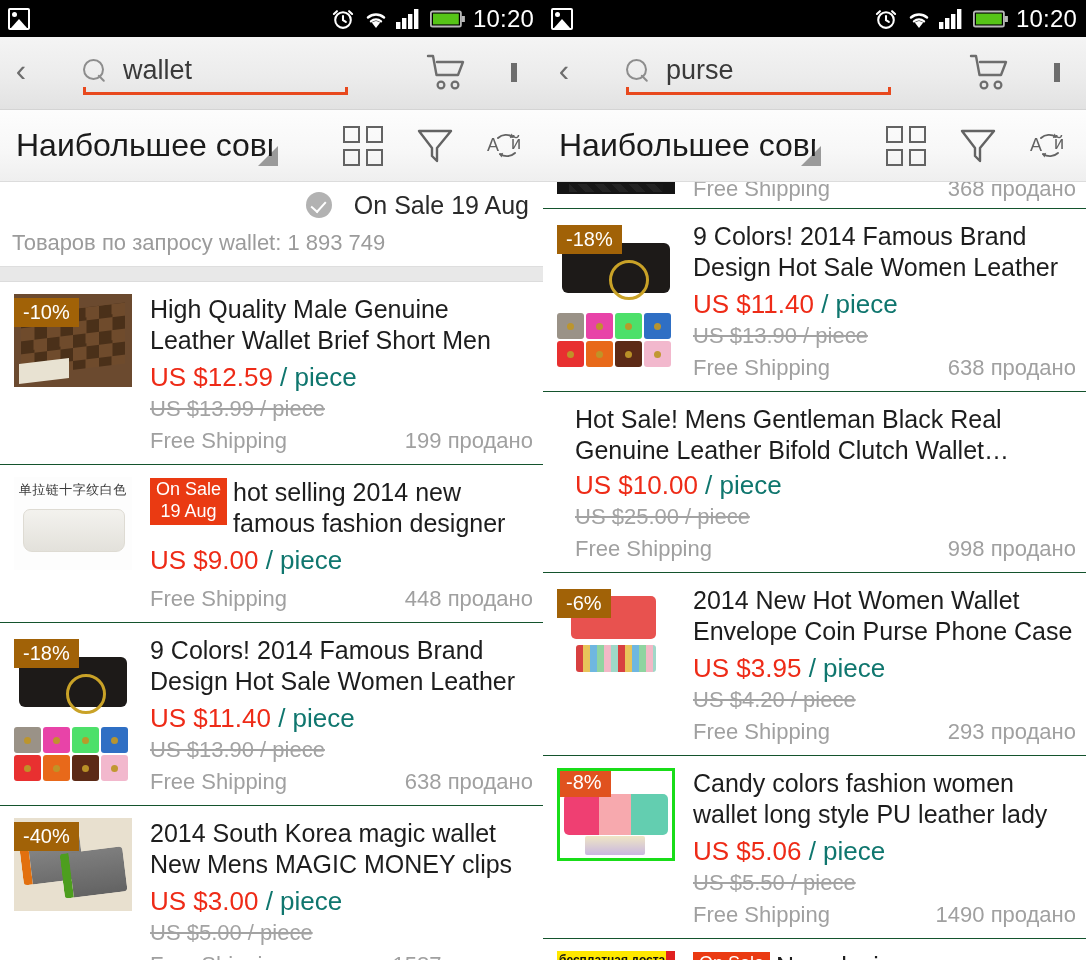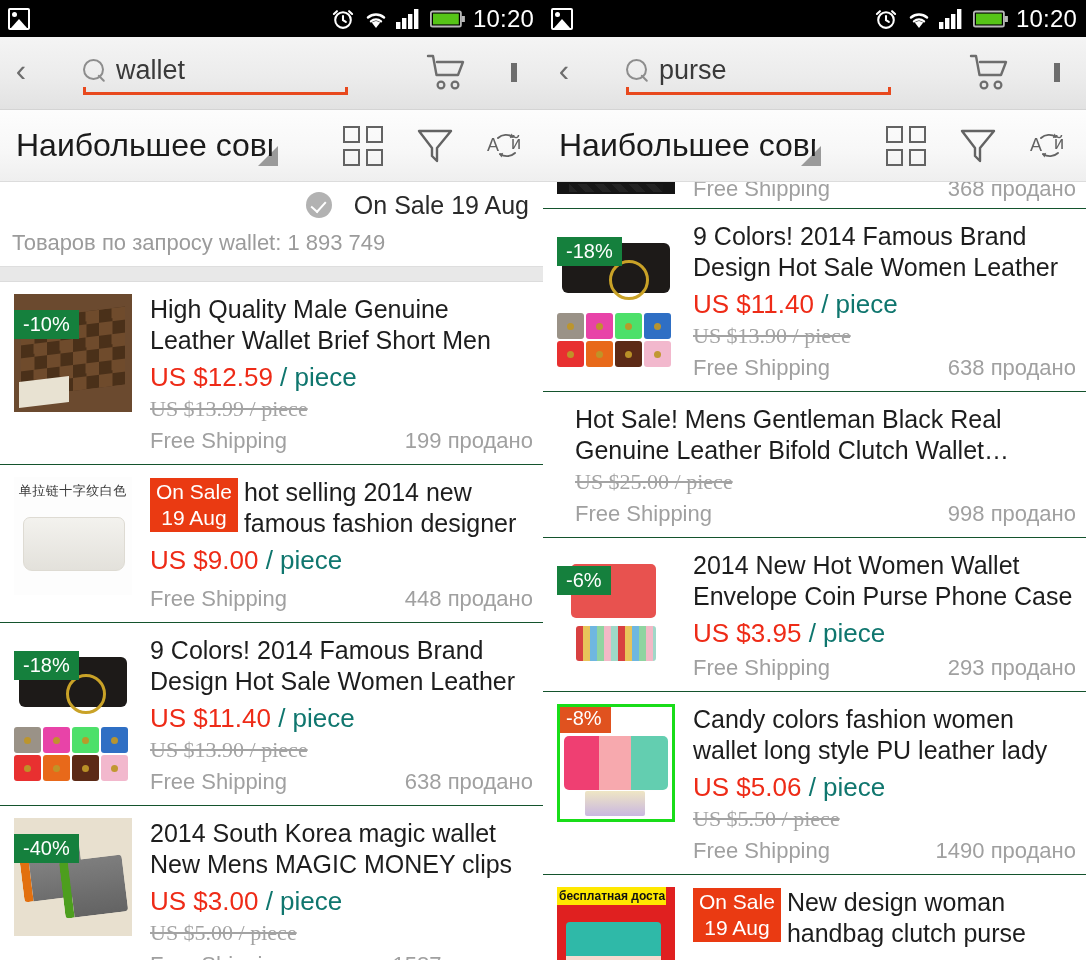--- a/index.html
+++ b/index.html
@@ -39,21 +39,21 @@
     height: 73px; position: relative;
     background: linear-gradient(to bottom, #f4f4f4 0%, #ececec 55%, #e2e2e2 100%);
     border-bottom: 1px solid #d4d4d4;
     display: flex; align-items: center;
   }
   .back-chevron {
     width: 42px; text-align: center; font-size: 31px; color: #6d6d6d;
     line-height: 1; padding-bottom: 5px; cursor: pointer;
   }
   .searchwrap { position: relative; width: 300px; height: 52px; margin-left: 14px; }
-  .searchrow { display: flex; align-items: center; height: 46px; gap: 11px; padding-left: 27px; }
+  .searchrow { display: flex; align-items: center; height: 46px; gap: 18px; padding-left: 27px; }
   .mag { width: 22px; height: 22px; position: relative; flex: none; }
   .mag::before {
     content: ""; position: absolute; left: 0; top: 0; width: 17px; height: 17px;
     border: 2.4px solid #8d8d8d; border-radius: 50%;
   }
   .mag::after {
     content: ""; position: absolute; left: 15px; top: 15px; width: 9px; height: 2.4px;
     background: #8d8d8d; transform: rotate(45deg); transform-origin: left center; border-radius: 2px;
   }
   .searchtext { font-size: 27px; color: #3a3a3a; }
@@ -107,48 +107,48 @@
   }
   .onsale-text { font-size: 25px; color: #2a2a2a; }
   .count-row { padding: 6px 0 10px 12px; font-size: 22px; color: #9b9b9b; }
   .gray-band { height: 16px; background: #e8e8e8; border-top: 1px solid #dedede; border-bottom: 1px solid #dcdcdc; }
 
   
   .list { background: #fff; }
   .item { display: flex; padding: 12px 10px 10px 14px; border-bottom: 1px solid #14532d; }
   .thumb-wrap { width: 118px; flex: none; position: relative; }
   .thumb {
-    width: 118px; height: 118px; position: relative; overflow: hidden; background: #fff;
+    width: 118px; height: 93px; position: relative; overflow: hidden; background: #fff;
   }
   .thumb.green-border { border: 3px solid #19dd19; }
   .badge-disc {
-    position: absolute; left: 0; top: 16px; background: #15803d; color: #fff;
+    position: absolute; left: 0; top: 4px; background: #a16207; color: #fff;
     font-size: 20px; padding: 3px 9px 4px; z-index: 4; line-height: 1.1;
   }
   .thumb.green-border .badge-disc { left: -3px; top: -3px; background: #e0521f; }
   .swatches { display: grid; grid-template-columns: repeat(4, 27px); gap: 2px; margin-top: 2px; }
   .swatches i { display: block; height: 26px; border-radius: 3px; position: relative; }
   .swatches i::after {
     content: ""; position: absolute; left: 50%; top: 50%; width: 7px; height: 7px;
     margin: -3.5px 0 0 -3.5px; border-radius: 50%; background: rgba(190,150,40,.95);
   }
 
   .info { flex: 1; padding-left: 18px; min-width: 0; }
   .title {
     font-size: 25px; line-height: 1.24; color: #1d1d1d;
     overflow: hidden; max-height: 64px;
   }
   .onsale-tag {
-    display: inline-block; background: #ea3a12; color: #fff; font-size: 21px;
+    display: inline-block; background: #ea3a12; color: #fff; font-size: 18px;
     line-height: 1.22; padding: 1px 6px 2px; text-align: center; float: left;
     margin-right: 6px; margin-top: 1px;
   }
   .price { font-size: 26px; color: #ee2b17; margin-top: 4px; }
   .price .unit { color: #0f766e; }
-  .oldprice { font-size: 22px; color: #a3a3a3; text-decoration: line-through; margin-top: 3px; font-family: Liberation Serif, serif; }
+  .oldprice { font-size: 22px; color: #a3a3a3; text-decoration: line-through; margin-top: 3px; }
   .meta { display: flex; justify-content: space-between; font-size: 22px; color: #a0a0a0; margin-top: 6px; }
   .spacer-line { height: 4px; }
 
   
   .art { position: absolute; inset: 0; }
   .art-lv { background: #6b4a2f; }
   .art-lv::before {
     content: ""; position: absolute; left: 6%; top: 16%; width: 88%; height: 66%;
     background:
       repeating-conic-gradient(#6f4b2c 0% 25%, #4a3019 0% 50%) 0 0 / 26px 26px;
@@ -564,20 +564,24 @@
           <div class="meta">
             <span>Free Shipping</span>
             <span>638 продано</span>
           </div>
         </div>
       </div>
 
       <div class="item">
         <div class="info">
           <div class="title">Hot Sale! Mens Gentleman Black Real Genuine Leather Bifold Clutch Wallet…</div>
+          <div class="price">
+            <span>US $10.00</span>
+            <span class="unit">/ piece</span>
+          </div>
           <div class="oldprice">US $25.00 / piece</div>
           <div class="meta">
             <span>Free Shipping</span>
             <span>998 продано</span>
           </div>
         </div>
       </div>
 
       <div class="item">
         <div class="thumb-wrap">
@@ -585,20 +589,21 @@
             <div class="art art-envelope"></div>
             <span class="badge-disc">-6%</span>
           </div>
         </div>
         <div class="info">
           <div class="title">2014 New Hot Women Wallet Envelope Coin Purse Phone Case Cover For…</div>
           <div class="price">
             <span>US $3.95</span>
             <span class="unit">/ piece</span>
           </div>
+          <div class="oldprice">US $4.20 / piece</div>
           <div class="meta">
             <span>Free Shipping</span>
             <span>293 продано</span>
           </div>
         </div>
       </div>
 
       <div class="item">
         <div class="thumb-wrap">
           <div class="thumb green-border">

